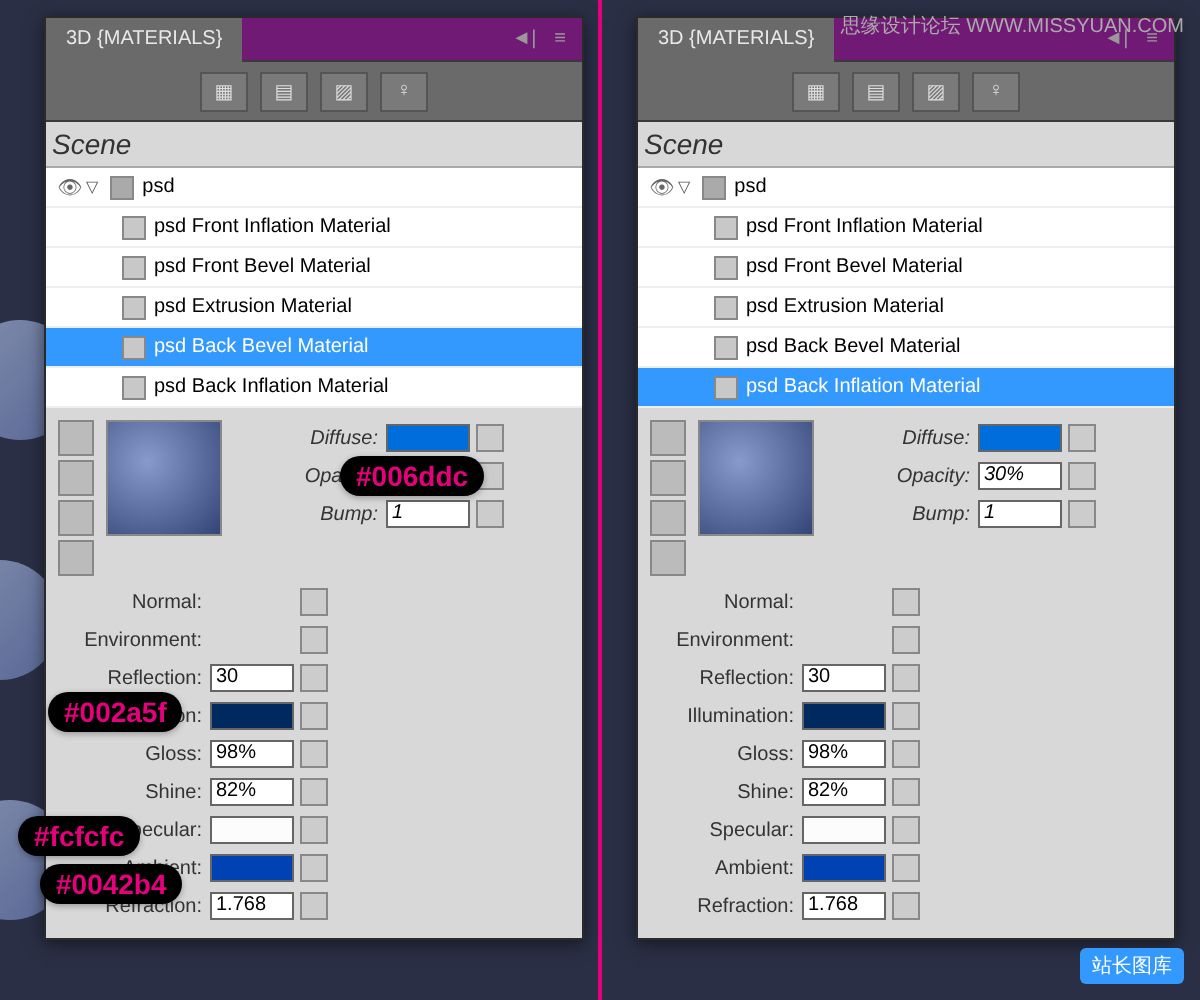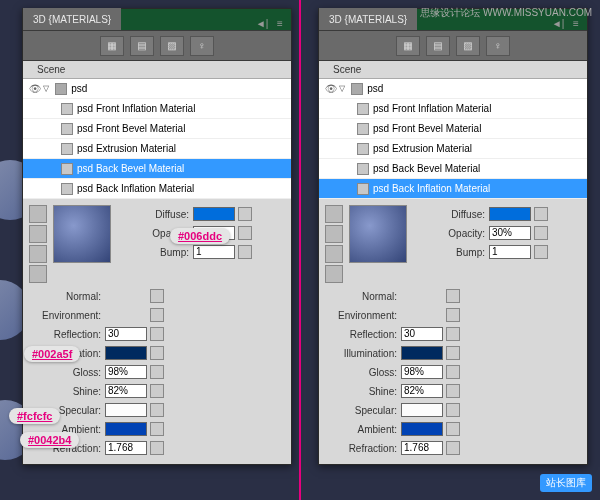--- a/index.html
+++ b/index.html
@@ -2,46 +2,46 @@
 <html><head>
 <meta charset="utf-8">
 <style>
 * { margin: 0; padding: 0; box-sizing: border-box; font-family: Tahoma, sans-serif; font-size: 10px; }
 body { background: #2a2f45; width: 600px; height: 500px; position: relative; overflow: hidden; }
 .bg-shape { position: absolute; width: 60px; height: 60px; background: linear-gradient(135deg, #a8b5d8, #6a7fb8); border-radius: 50%; opacity: 0.7; }
 .divider { position: absolute; left: 299px; top: 0; width: 2px; height: 500px; background: #e6007e; }
 .panel { position: absolute; width: 270px; background: #535353; border: 1px solid #2a2a2a; box-shadow: 0 2px 8px rgba(0,0,0,0.5); }
 .panel-left { left: 22px; top: 8px; }
 .panel-right { left: 318px; top: 8px; }
-.panel-header { background: #14532d; height: 22px; display: flex; align-items: flex-end; border-bottom: 1px solid #3a3a3a; gap: 41px; }
+.panel-header { background: #701a75; height: 22px; display: flex; align-items: center; border-bottom: 1px solid #3a3a3a; gap: 41px; }
 .tab { background: #6a6a6a; color: #e8e8e8; padding: 4px 10px; font-size: 10px; height: 22px; display: flex; align-items: center; }
 .header-icons { margin-left: auto; display: flex; gap: 4px; padding-right: 4px; }
 .header-icon { width: 14px; height: 14px; display: flex; align-items: center; justify-content: center; color: #999; }
 .toolbar { background: #6a6a6a; height: 30px; display: flex; justify-content: center; align-items: center; gap: 6px; border-bottom: 1px solid #3a3a3a; }
 .tool-btn { width: 24px; height: 20px; background: #7a7a7a; border: 1px solid #555; display: flex; align-items: center; justify-content: center; color: #ddd; }
 .scene-area { background: #d8d8d8; }
-.scene-header { padding: 3px 14px; font-size: 10px; color: #333; border-bottom: 1px solid #aaa; }
+.scene-header { padding: 3px 3px; font-size: 14px; color: #333; border-bottom: 1px solid #aaa; font-style: italic; }
 .tree { background: #fff; max-height: 140px; overflow-y: auto; }
 .tree-row { display: flex; align-items: center; height: 20px; padding: 0 4px; border-bottom: 1px solid #eee; }
 .tree-row.selected { background: #3399ff; color: #fff; }
 .eye { width: 16px; text-align: center; color: #666; }
 .triangle { font-size: 8px; color: #555; margin-right: 2px; }
 .matswatch { width: 12px; height: 12px; background: #c8c8c8; border: 1px solid #888; margin: 0 4px; }
 .props { background: #d8d8d8; padding: 6px; position: relative; }
-.preview-row { display: flex; gap: 6px; margin-bottom: 4px; }
+.preview-row { display: flex; gap: 6px; margin-bottom: 4px; font-style: italic; }
 .side-tools { display: flex; flex-direction: column; gap: 2px; }
 .side-tool { width: 18px; height: 18px; background: #bbb; border: 1px solid #888; }
 .preview { width: 58px; height: 58px; background: radial-gradient(circle at 35% 35%, #8899cc, #334477); border: 1px solid #888; }
 .prop-col { flex: 1; }
 .prop-row { display: flex; align-items: center; height: 18px; margin-bottom: 1px; }
 .prop-label { width: 76px; text-align: right; padding-right: 4px; color: #333; font-size: 10px; }
 .swatch { width: 42px; height: 14px; border: 1px solid #666; }
 .input-box { width: 42px; height: 14px; background: #fff; border: 1px solid #666; padding: 0 2px; font-size: 10px; }
 .folder-icon { width: 14px; height: 14px; margin-left: 3px; background: #ccc; border: 1px solid #888; }
-.annotation { position: absolute; background: #e5e5e5; border-radius: 10px; padding: 2px 8px; color: #e6007e; font-size: 11px; font-weight: bold; z-index: 10; box-shadow: 0 1px 3px rgba(0,0,0,0.3); text-decoration: underline; }
+.annotation { position: absolute; background: #000000; border-radius: 10px; padding: 2px 8px; color: #e6007e; font-size: 14px; font-weight: bold; z-index: 10; box-shadow: 0 1px 3px rgba(0,0,0,0.3); }
 .watermark { position: absolute; top: 6px; right: 8px; color: #aaa; font-size: 10px; z-index: 5; }
 .watermark2 { position: absolute; bottom: 8px; right: 8px; background: #3399ff; color: #fff; padding: 2px 6px; border-radius: 3px; font-size: 10px; z-index: 5; }
 </style>
 </head>
 <body>
 
 <div class="bg-shape" style="left:-20px;top:160px"></div>
 <div class="bg-shape" style="left:-30px;top:280px"></div>
 <div class="bg-shape" style="left:-25px;top:400px"></div>
 

